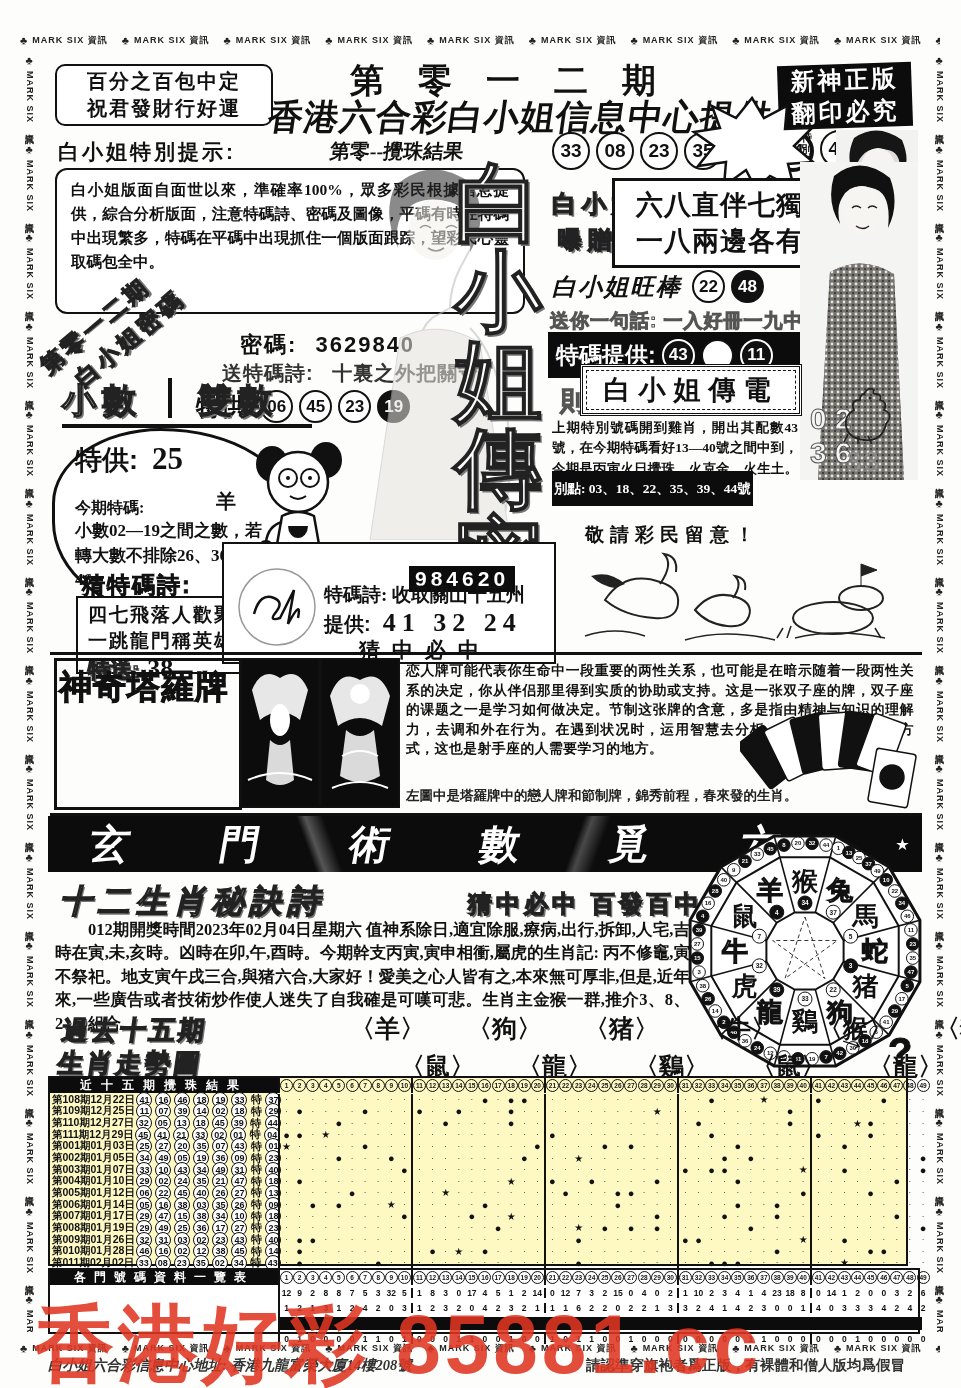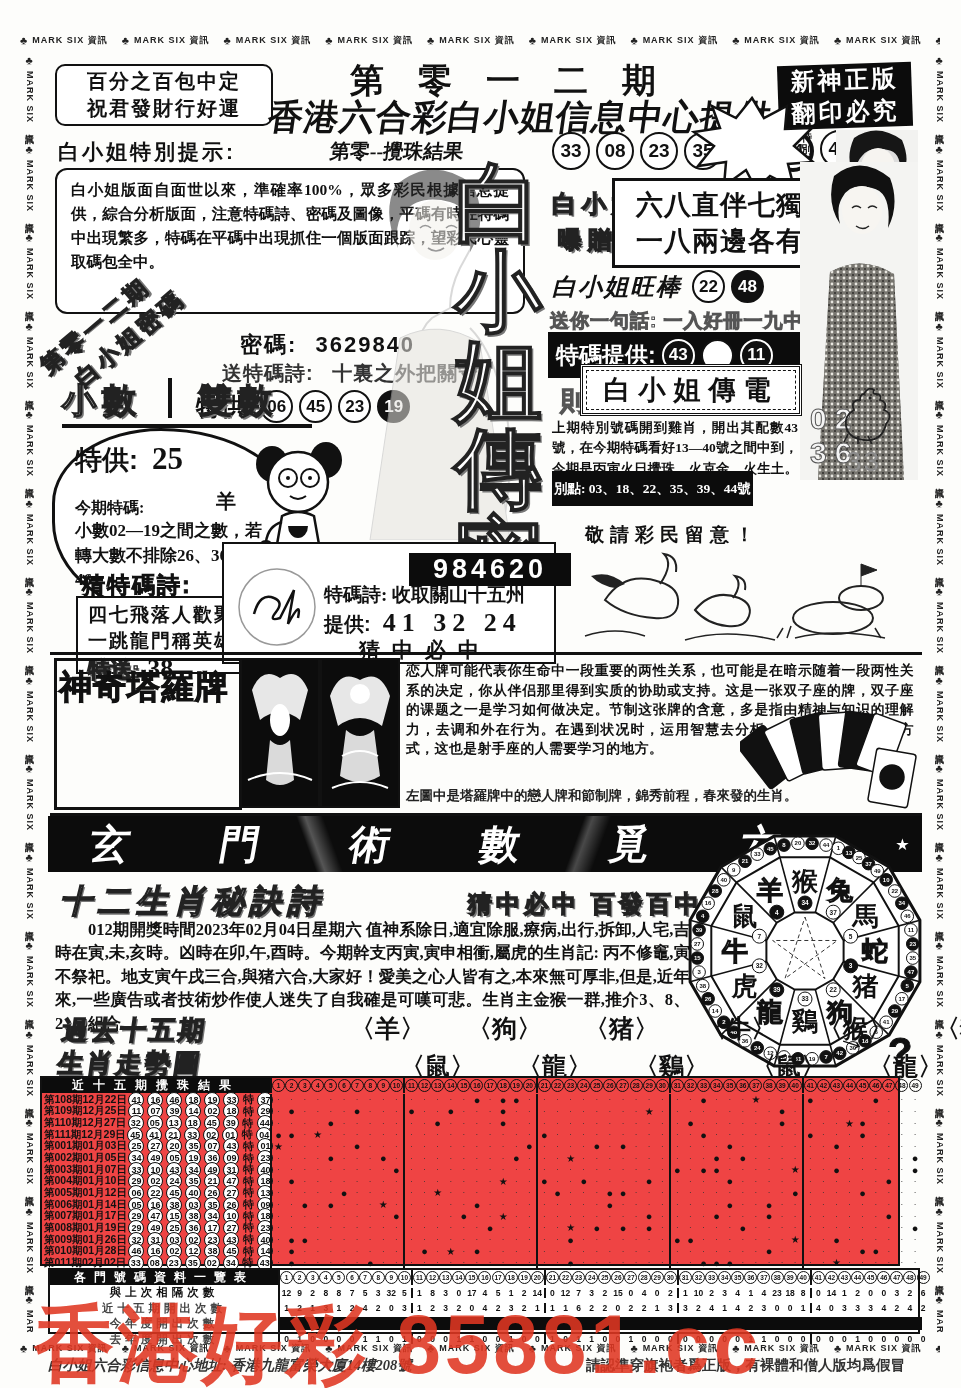--- a/index.html
+++ b/index.html
@@ -467,21 +467,21 @@
   <div class="abs" style="left:76px;top:596px;width:184px;height:78px;border:2.5px solid #111;background:#fff;padding:4px 10px;box-sizing:border-box;">
     <div class="b ser" style="font-size:19px;letter-spacing:2px;">四七飛落人歡聚</div>
     <div class="b ser" style="font-size:19px;letter-spacing:2px;">一跳龍門稱英雄</div>
     <div style="display:flex;align-items:baseline;gap:8px;">
       <span class="b outl" style="font-size:22px;">特送:</span>
       <span class="b ser" style="font-size:26px;">38</span>
     </div>
   </div>
 
   <div class="abs" style="left:222px;top:542px;width:330px;height:118px;border:2.5px solid #111;background:#fff;">
-    <div class="abs blackbar b" style="left:185px;top:9px;padding:1px 24px;font-size:27px;letter-spacing:4px;">984620</div>
+    <div class="abs blackbar b" style="left:185px;top:22px;padding:1px 6px;font-size:21px;letter-spacing:4px;">984620</div>
     <div class="abs b ser" style="left:100px;top:38px;font-size:19px;">特碼詩: 收取關山十五州</div>
     <div class="abs" style="left:100px;top:64px;display:flex;gap:12px;align-items:baseline;">
       <span class="b" style="font-size:20px;">提供:</span>
       <span class="b ser" style="font-size:26px;letter-spacing:6px;">41 32 24</span>
     </div>
     <div class="abs b ser" style="left:135px;top:92px;font-size:21px;letter-spacing:12px;">猜中必中</div>
     <svg class="abs" style="left:12px;top:22px;" width="82" height="82" viewBox="0 0 82 82">
       <circle cx="41" cy="41" r="38" fill="none" stroke="#999" stroke-width="1.5"></circle>
       <path d="M18 48 q6 -22 20 -16 q10 4 2 14 q-8 10 4 6 l14 -28 l-6 34 q14 -26 10 -6" fill="none" stroke="#111" stroke-width="2.5"></path>
     </svg>
@@ -712,21 +712,21 @@
   <div id="trend-bottom" class="abs zrow" style="left:400px;top:1050px;">
       <span class="zch">〈鼠〉</span>
       <span class="zch">〈龍〉</span>
       <span class="zch">〈鷄〉</span>
       <span class="zch">〈鼠〉</span>
       <span class="zch">〈龍〉</span>
     </div>
   <div class="abs" style="left:838px;top:1022px;font-size:30px;font-weight:bold;transform:rotate(18deg);">→</div>
   <div class="abs b" style="left:888px;top:1030px;font-size:40px;-webkit-text-stroke:1px #111;">?</div>
 
-  <div class="abs" style="left:40px;top:1076px;width:860px;height:190px;border:2px solid #111;box-sizing:border-box;background:#ef4444;">
+  <div class="abs" style="left:48px;top:1076px;width:860px;height:190px;border:2px solid #111;box-sizing:border-box;background:#fef9c3;">
     <div class="abs blackbar b" style="left:0;top:0;width:228px;height:15px;font-size:12px;display:flex;align-items:center;justify-content:center;letter-spacing:9px;">近十五期攪珠結果</div>
     <div id="table-rows" class="abs" style="left:2px;top:16px;width:226px;">
         <div class="trow">
           <span class="tissue">第108期12月22日</span>
           <span class="mini">41</span>
           <span class="mini">16</span>
           <span class="mini">46</span>
           <span class="mini">18</span>
           <span class="mini">19</span>
           <span class="mini">33</span>
@@ -1949,26 +1949,20 @@
         </span>
         <span class="chc">
           <i>47</i>
         </span>
         <span class="chc">
           <i>48</i>
         </span>
         <span class="chc">
           <i>49</i>
         </span>
-      </div>
-    <div id="stats-labels" class="abs" style="left:0;top:15px;width:228px;">
-        <div class="slabel">與上次相隔次數</div>
-        <div class="slabel">近十五期開出次數</div>
-        <div class="slabel">今年度開出次數</div>
-        <div class="slabel">去年度開出次數</div>
       </div>
     <div id="stats-values" class="abs" style="left:228px;top:15px;border-left:2px solid #111;width:642px;">
         <div class="srow">
           <span class="scell">12</span>
           <span class="scell">9</span>
           <span class="scell">2</span>
           <span class="scell">8</span>
           <span class="scell">8</span>
           <span class="scell">7</span>
           <span class="scell">5</span>

